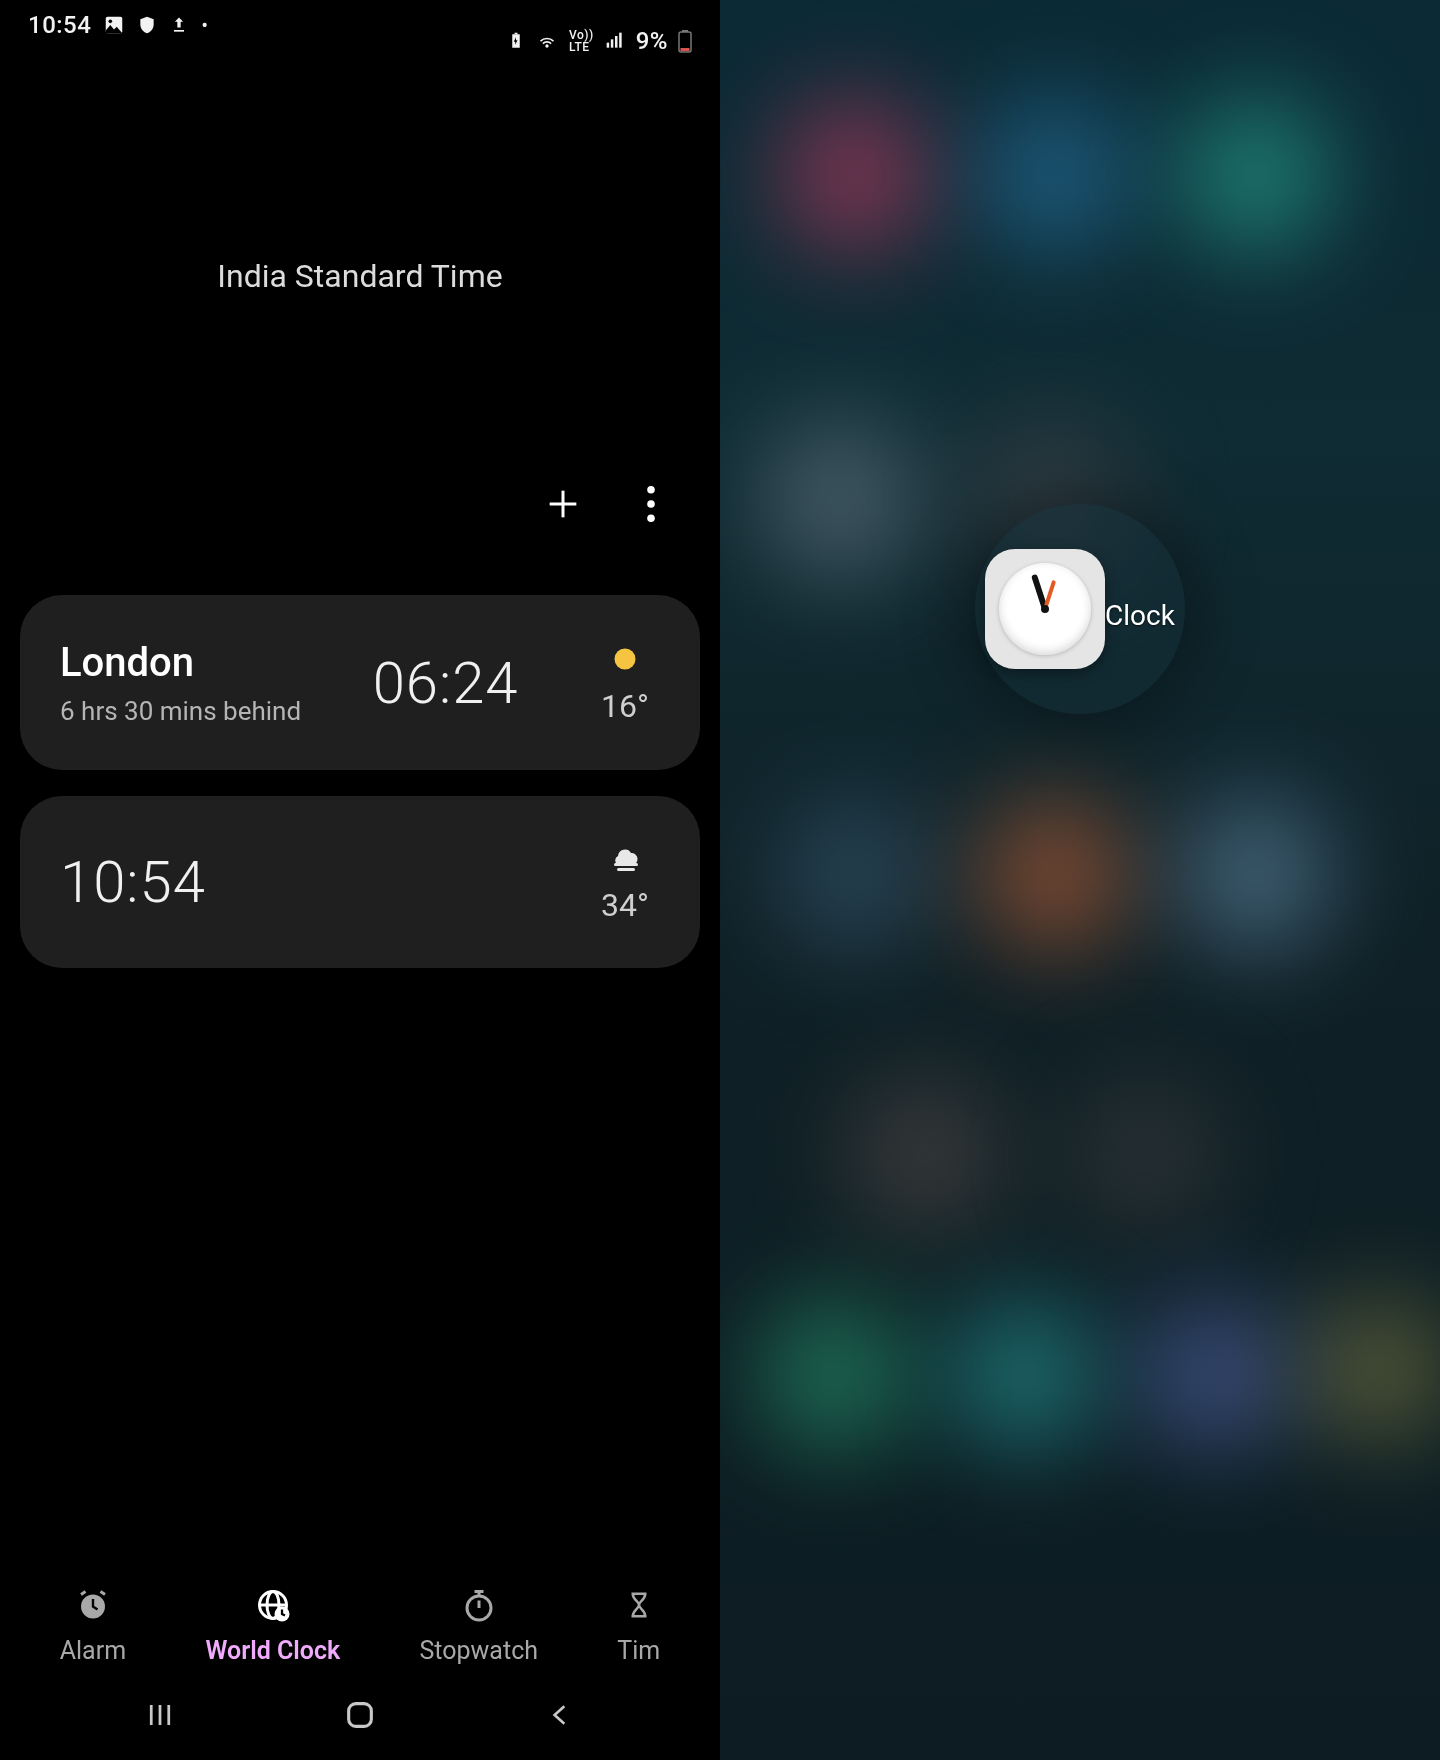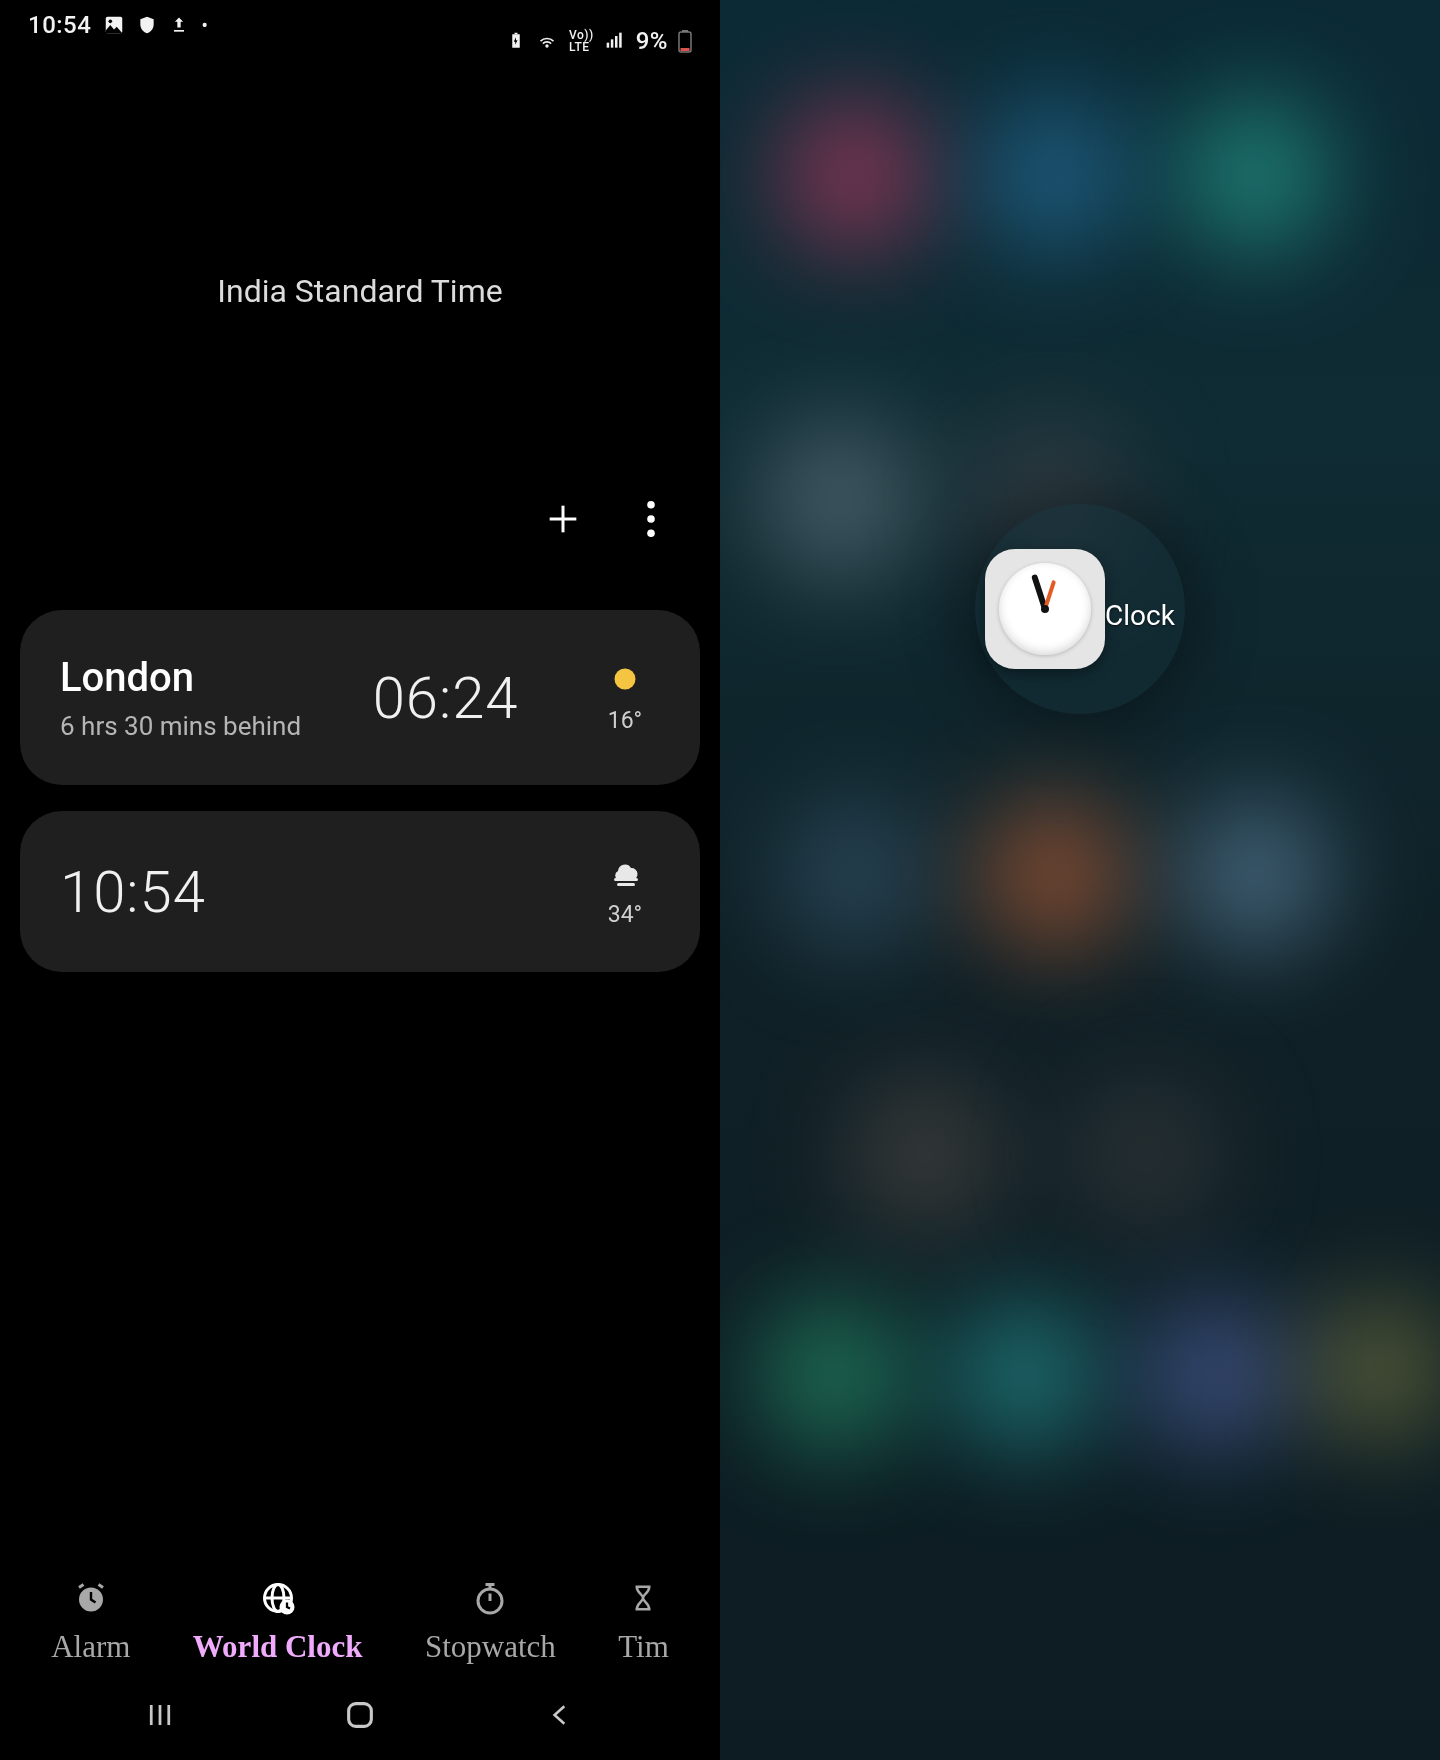--- a/index.html
+++ b/index.html
@@ -29,21 +29,21 @@
     color: #f2f2f2;
   }
   .status-left { display: flex; align-items: center; gap: 12px; }
   .status-right { display: flex; align-items: center; gap: 10px; margin-top: 31px; }
   .sb-txt { font-size: 24px; letter-spacing: 0.5px; }
   .sb-ic { display:inline-flex; align-items:center; justify-content:center; }
 
   
   .big-clock { text-align: center; margin-top: 200px; }
   .big-clock .time { font-size: 72px; font-weight: 400; letter-spacing: 1px; color:#fff; }
-  .big-clock .tz   { font-size: 32px; color: #dcdcdc; margin-top: 22px; }
+  .big-clock .tz   { font-size: 32px; color: #dcdcdc; margin-top: 7px; }
 
   
   .actions {
     display: flex;
     justify-content: flex-end;
     gap: 40px;
     padding: 0 45px;
     margin-top: 185px;
     align-items: center;
   }
@@ -57,35 +57,35 @@
     padding: 44px 40px;
     display: flex;
     align-items: center;
     justify-content: space-between;
   }
   .city-info .city { font-size: 40px; font-weight: 500; color:#fff; }
   .city-info .sub  { font-size: 26px; color: #b5b5b5; margin-top: 10px; }
   .city-time { font-size: 58px; font-weight: 300; color:#f0f0f0; letter-spacing:1px; }
   .city-weather { text-align:center; min-width:70px; }
   .city-weather .wicon { height:36px; display:flex; align-items:center; justify-content:center; }
-  .city-weather .temp { font-size: 23px; color:#cfcfcf; margin-top:10px; }
+  .city-weather .temp { font-size: 32px; color:#cfcfcf; margin-top:10px; }
 
   
   .tabs {
     position: absolute;
     bottom: 95px;
     left: 0; right: 0;
     display: flex;
     justify-content: space-around;
     padding: 0 20px;
   }
   .tab { text-align:center; color:#a8a8a8; cursor:pointer; }
   .tab.active { color:#f0abfc; font-weight:600; }
   .tab .ticon { height:42px; display:flex; align-items:center; justify-content:center; margin-bottom:10px; }
-  .tab .tlabel { font-size: 31px; font-family: Liberation Serif, serif; }
+  .tab .tlabel { font-size: 25px; }
 
   
   .navbar {
     position: absolute;
     bottom: 0;
     left:0; right:0;
     height: 90px;
     display:flex;
     align-items:center;
     justify-content:space-around;

